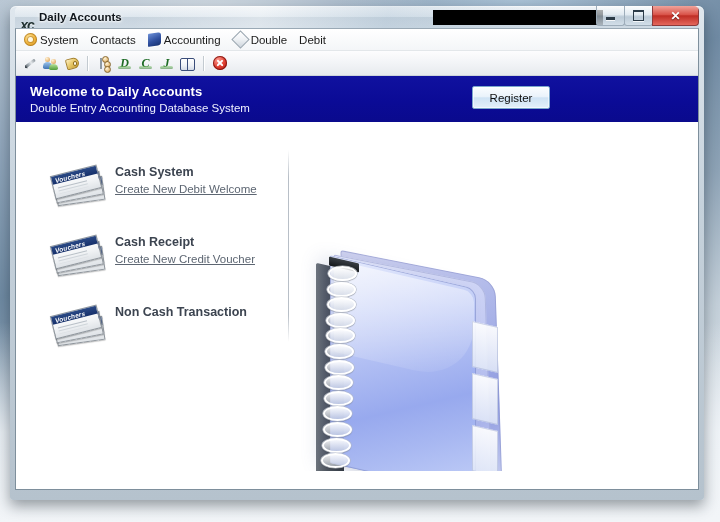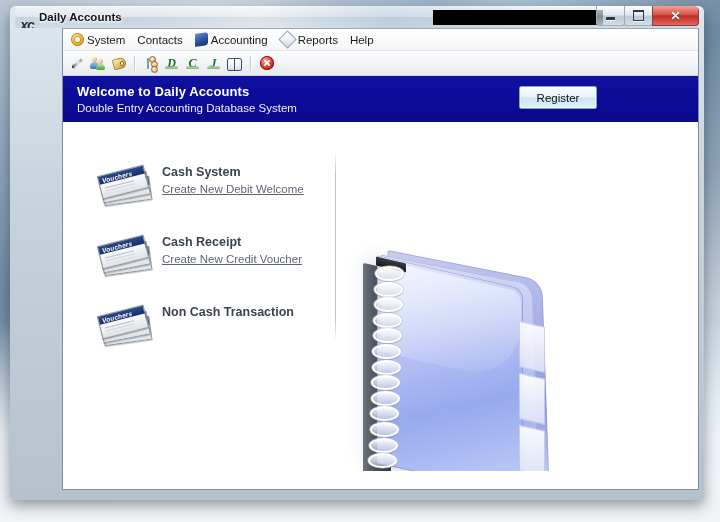--- a/index.html
+++ b/index.html
@@ -141,21 +141,20 @@
 
   
   #client {
     background: #ffffff;
     height: 462px;
     border: 1px solid #7e8f9c;
     border-top-color: #9aa9b5;
     box-sizing: border-box;
     position: relative;
     overflow: hidden;
-    margin-left: 47px;
   }
 
   
   #menu-bar {
     height: 21px;
     display: flex;
     align-items: center;
     padding: 0 2px;
     background: linear-gradient(180deg, #ffffff 0%, #f4f6f8 100%);
     border-bottom: 1px solid #e3e7ea;
@@ -604,24 +603,24 @@
       </div>
       <div class="menu-item">
         <span class="mlabel">Contacts</span>
       </div>
       <div class="menu-item">
         <span class="menu-ico ico-book"></span>
         <span class="mlabel">Accounting</span>
       </div>
       <div class="menu-item">
         <span class="menu-ico ico-diamond"></span>
-        <span class="mlabel">Reports</span>
+        <span class="mlabel">Double</span>
       </div>
       <div class="menu-item">
-        <span class="mlabel">Help</span>
+        <span class="mlabel">Debit</span>
       </div>
     </div>
 
     <div id="toolbar">
       <div class="tb-btn">
         <span class="ico-pen"></span>
       </div>
       <div class="tb-btn">
         <span class="ico-people">
           <span class="p1"></span>

